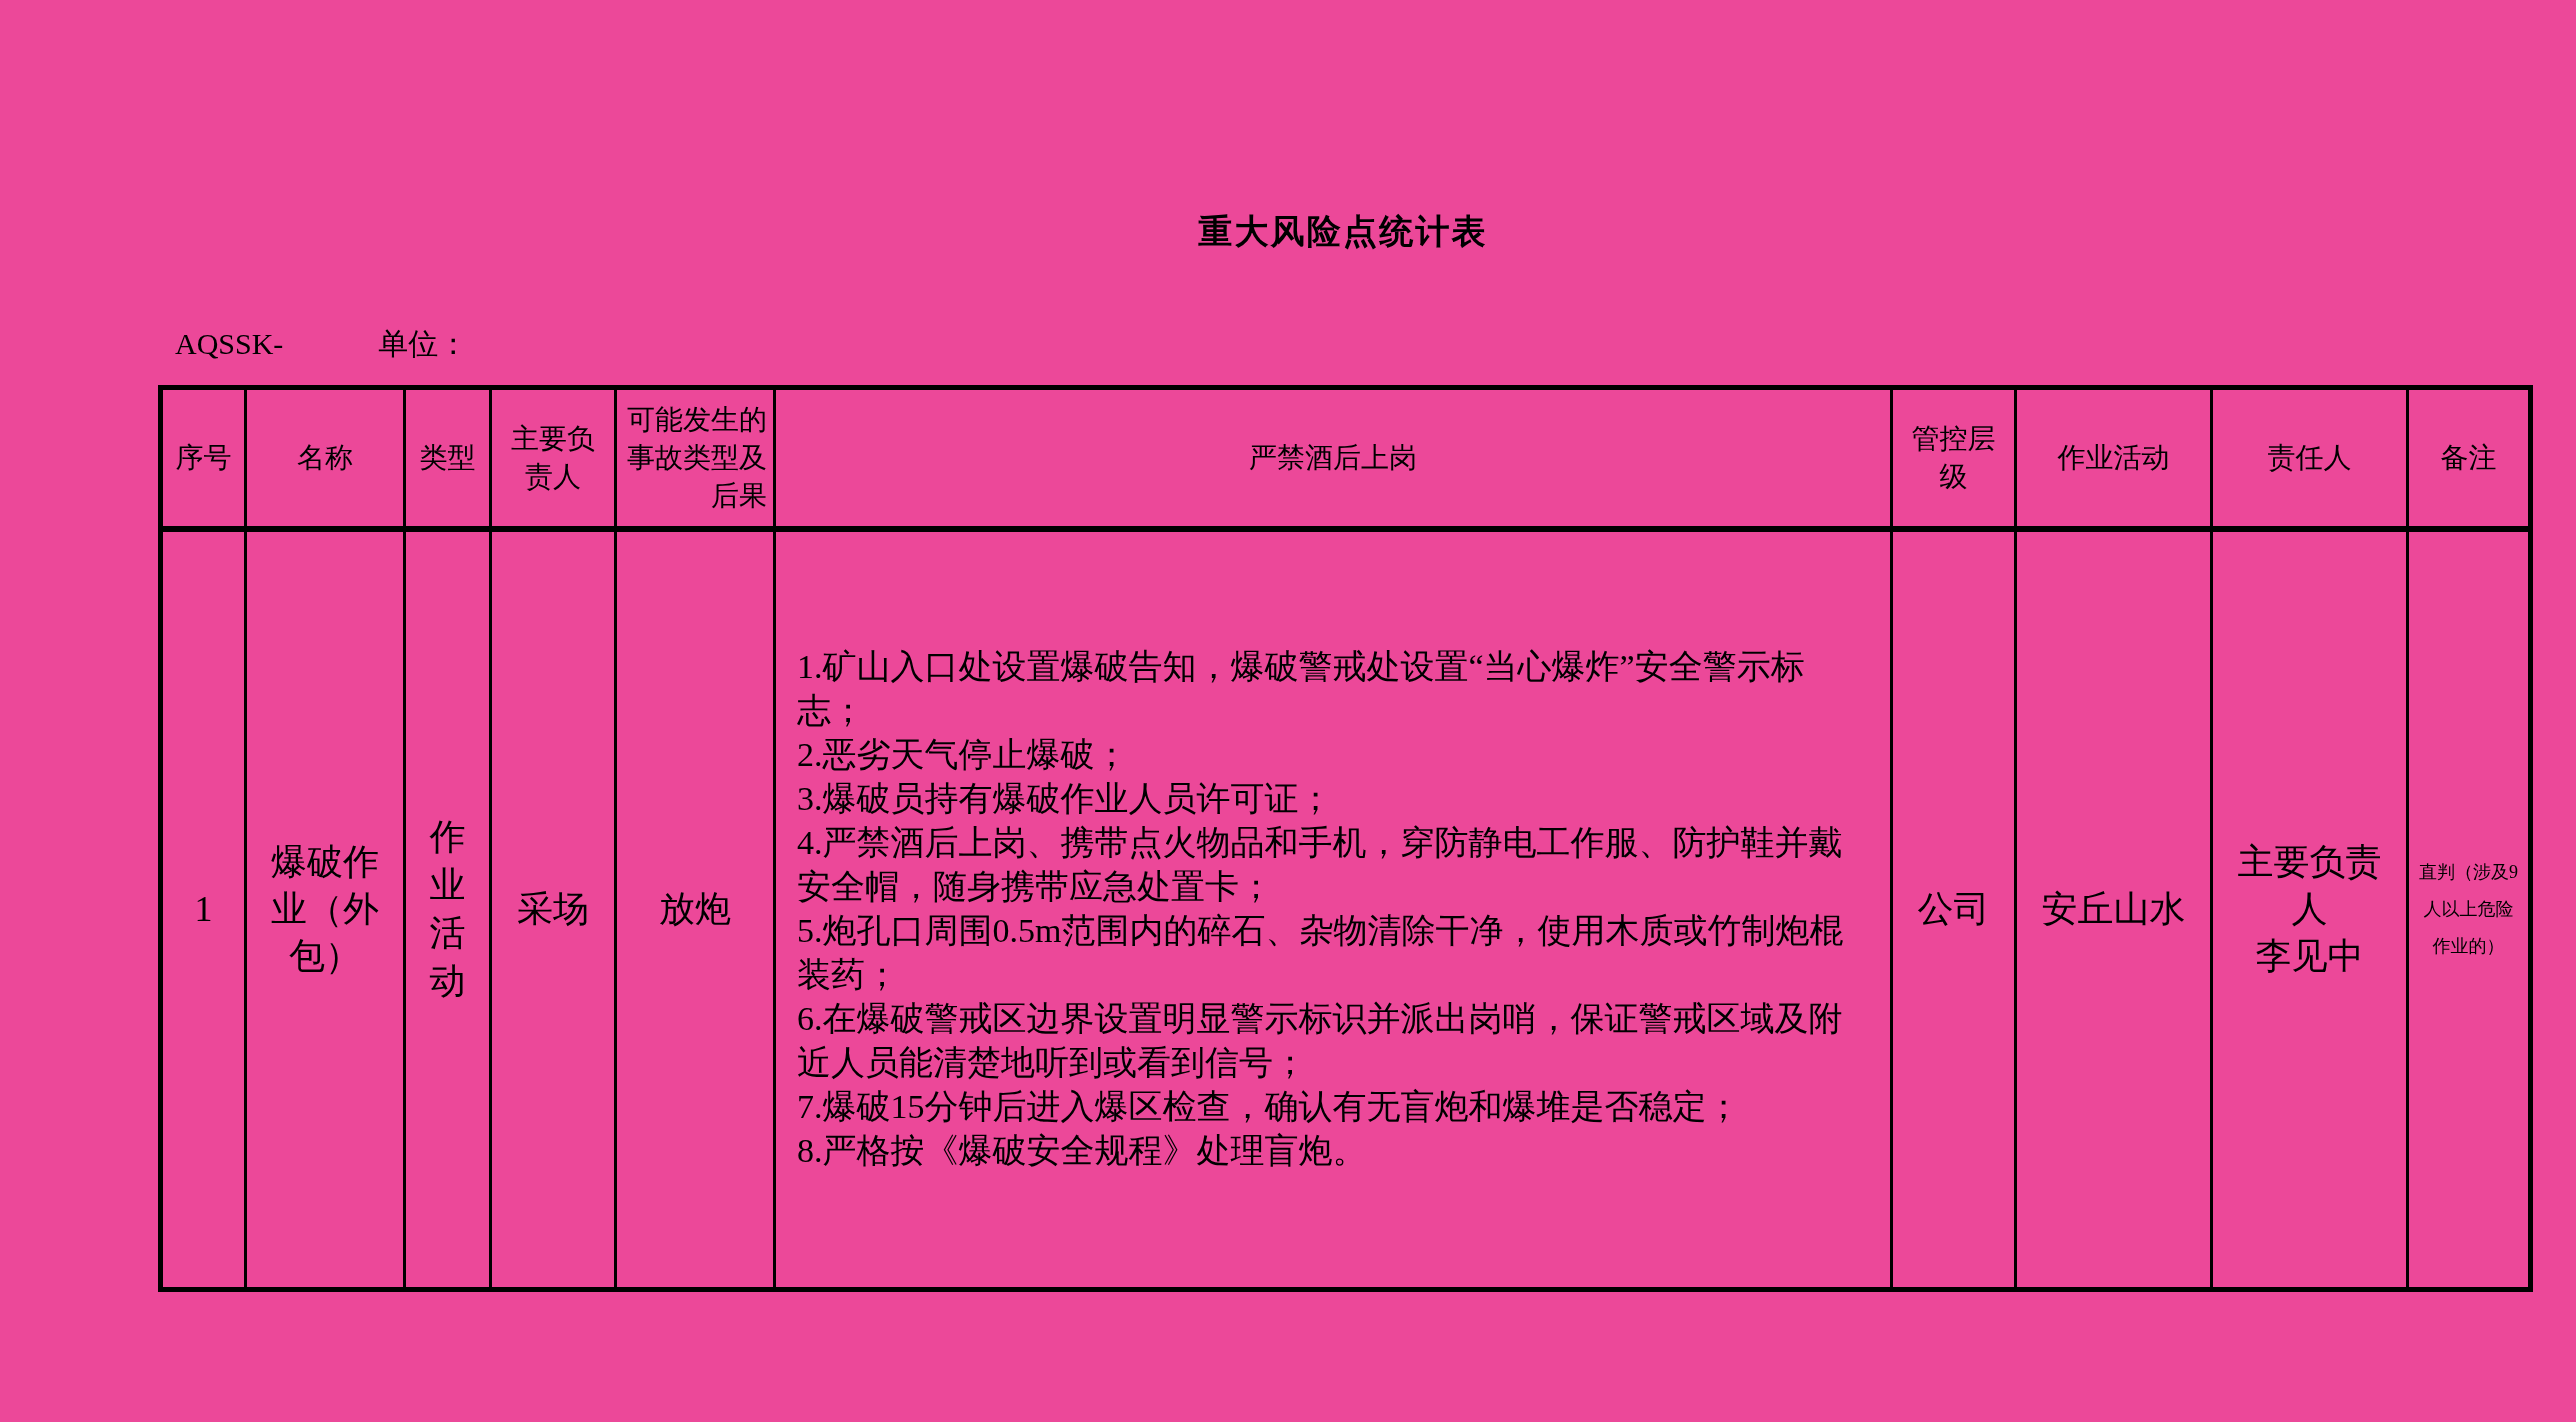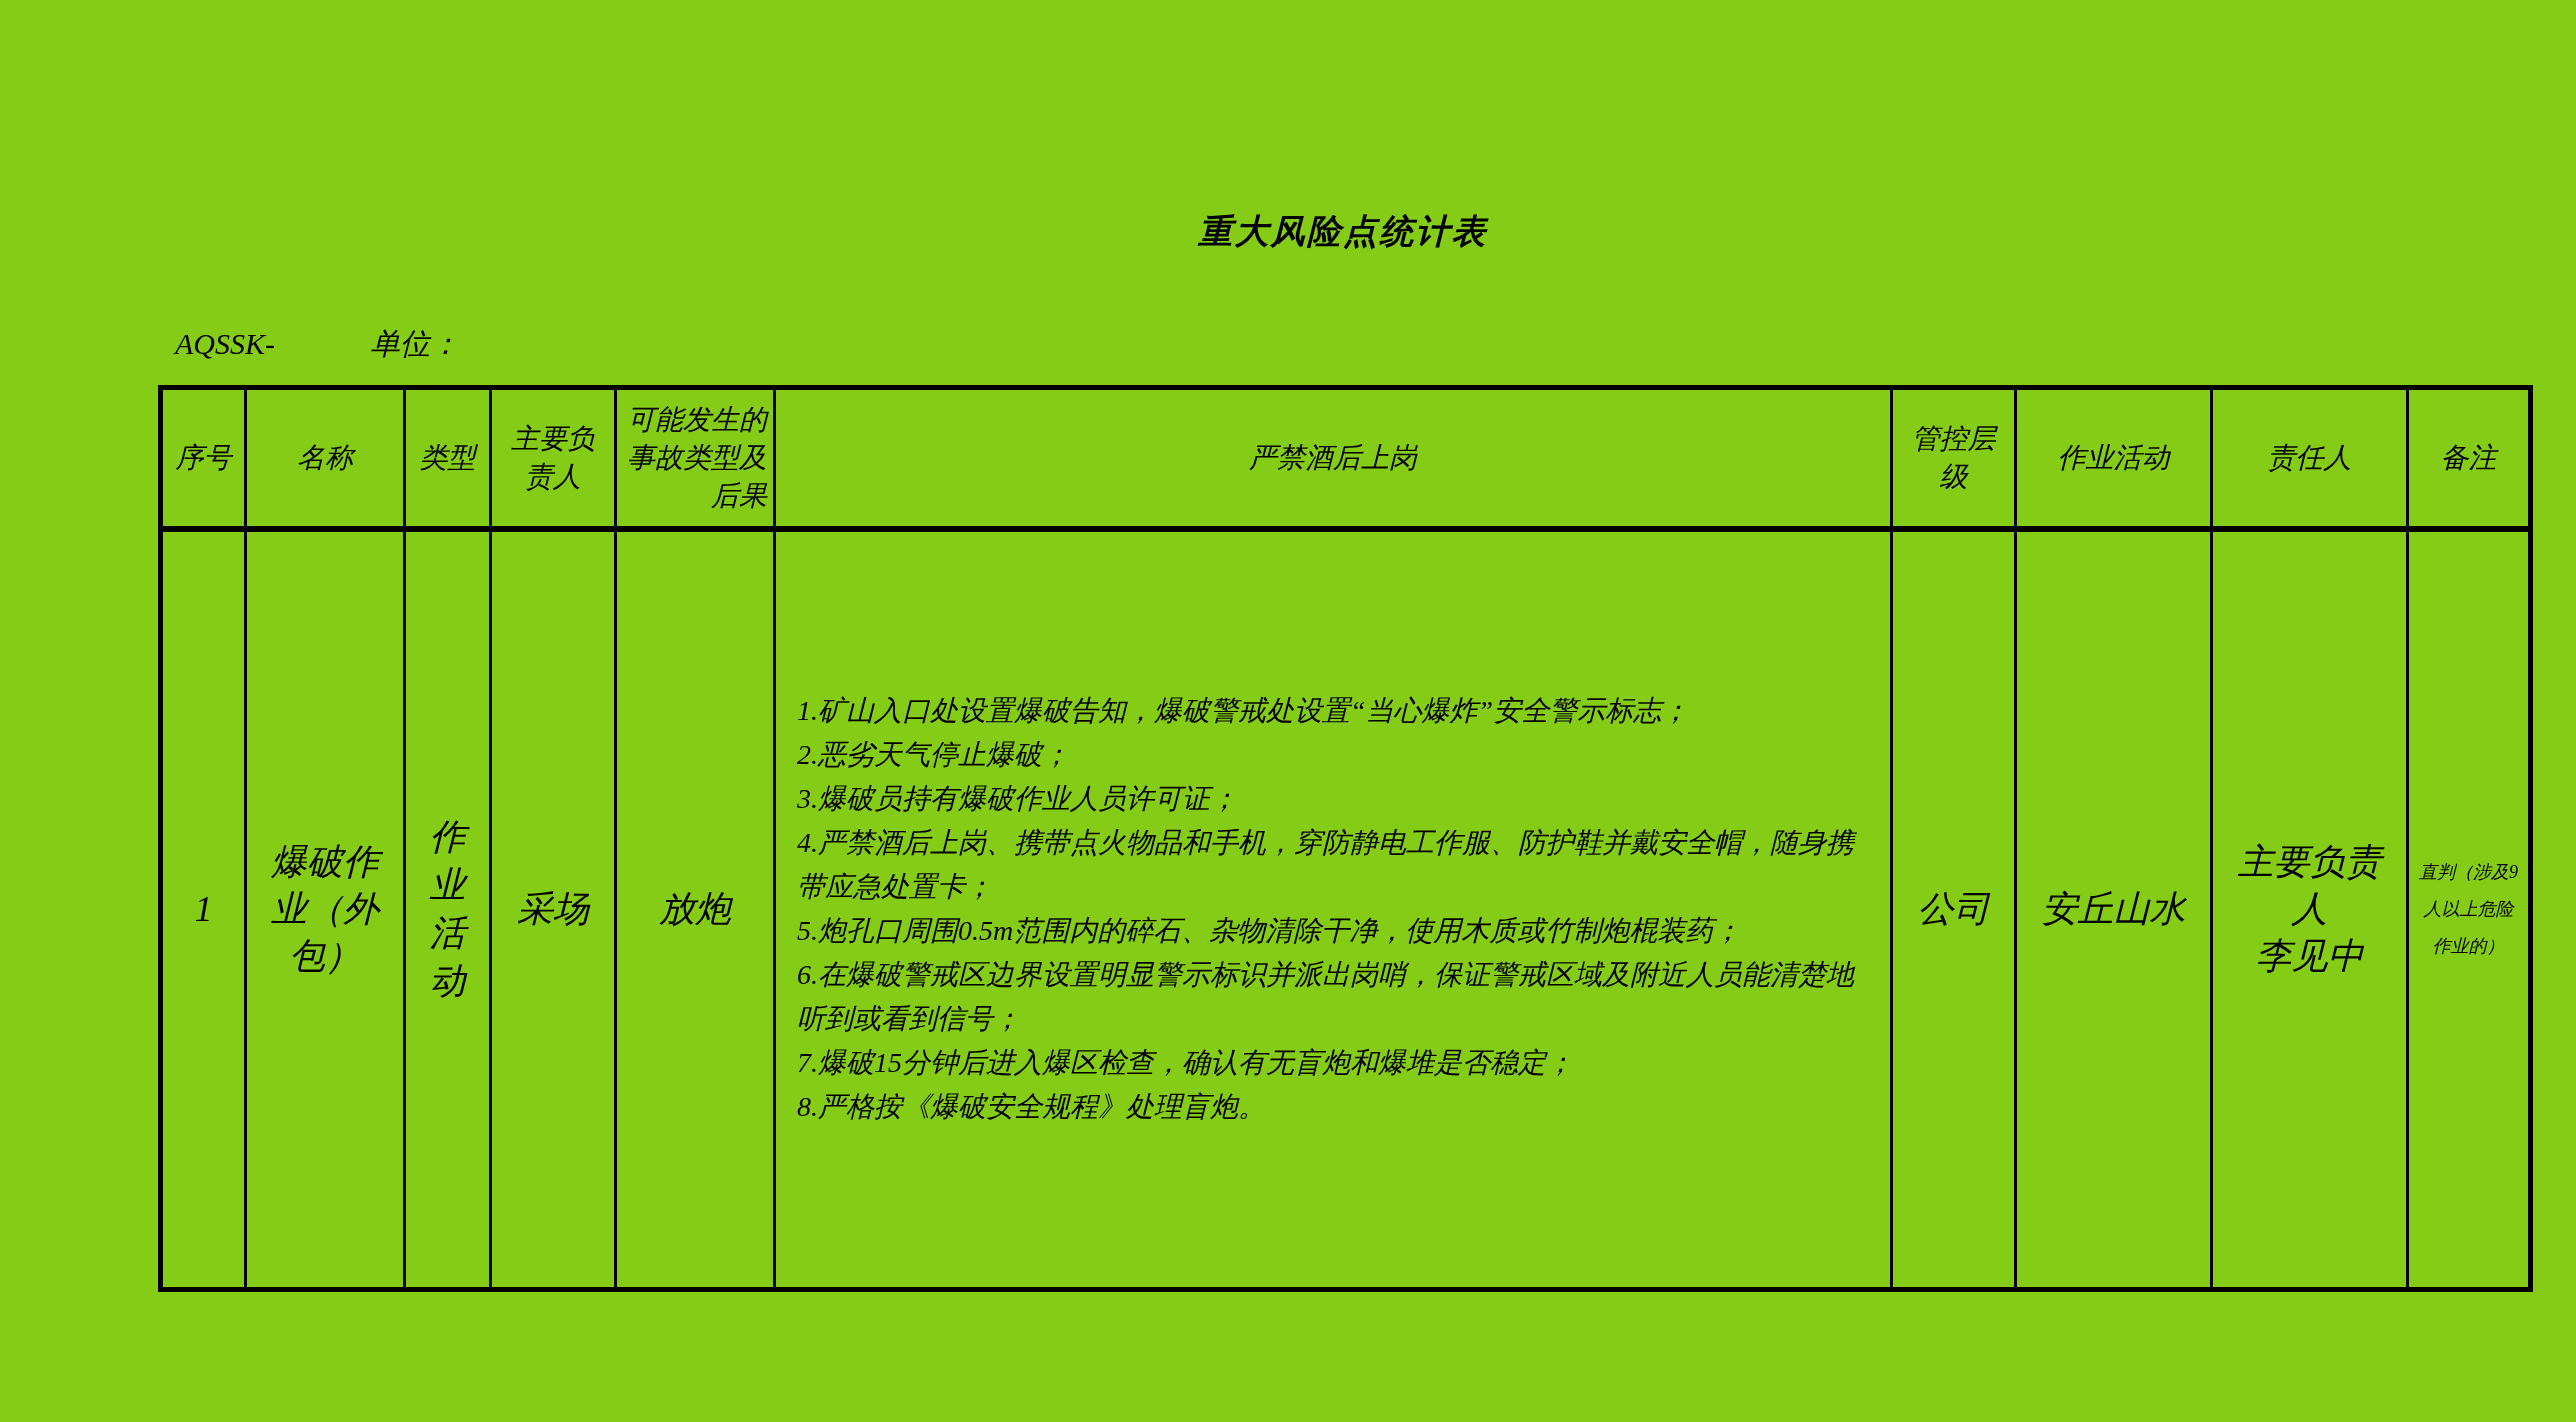--- a/index.html
+++ b/index.html
@@ -6,23 +6,22 @@
     margin: 0;
     padding: 0;
     background: #ffffff;
     color: #000000;
     font-family: "Liberation Serif", "DejaVu Serif", serif;
   }
   .page {
     position: relative;
     width: 2576px;
     height: 1423px;
-    background: #84cc16;
+    background: #ec4899;
     overflow: hidden;
-    font-style: italic;
   }
   .doc-title {
     position: absolute;
     left: 158px;
     top: 209px;
     width: 2370px;
     text-align: center;
     font-size: 34px;
     font-weight: bold;
     letter-spacing: 2.2px;
@@ -70,21 +69,21 @@
   .hw-location, .hw-control { width: 96px; }
   .hw-accident { width: 144px; text-align: right; }
   .cwrap { margin: 0 auto; }
   .cw-name { width: 122px; }
   .cw-type { width: 41px; line-height: 1.34; }
   .cw-person { width: 156px; white-space: pre-line; }
   td.cell-measures { text-align: left; }
   .cw-measures {
     width: 1067px;
     margin-left: 21px;
-    font-size: 28px;
+    font-size: 34px;
     line-height: 44px;
     white-space: pre-line;
     text-align: left;
   }
   .cw-remarks {
     width: 101px;
     font-size: 18px;
     line-height: 37px;
   }
 </style>

